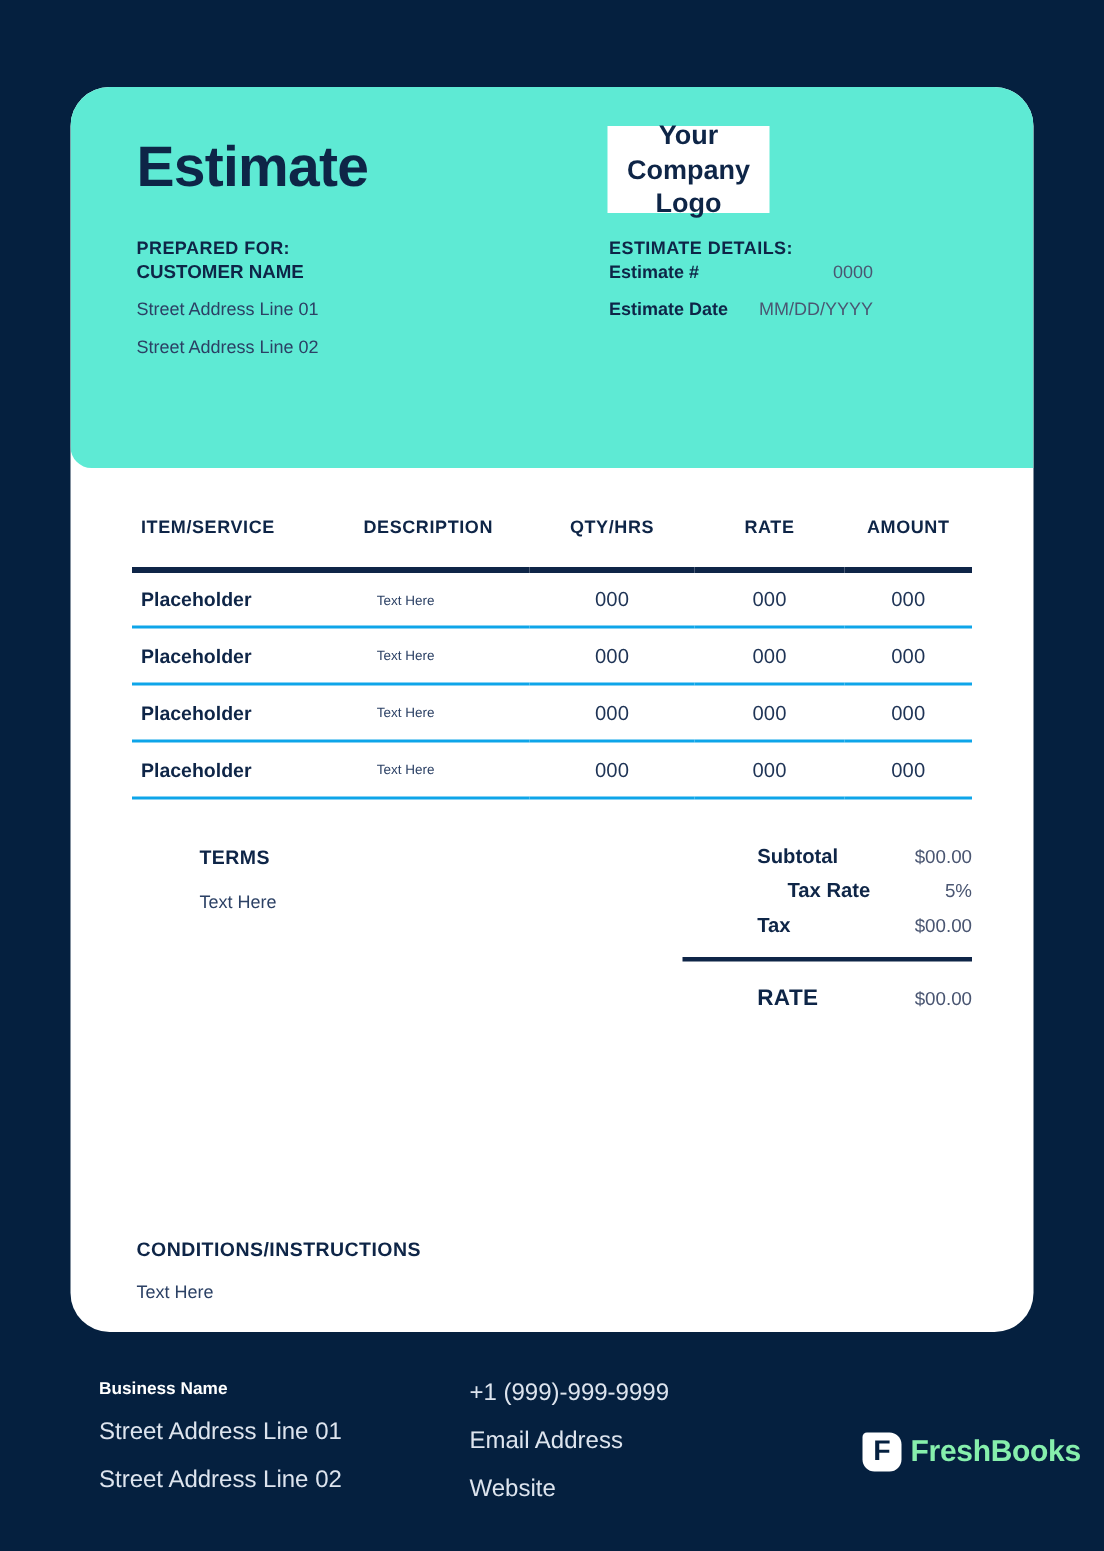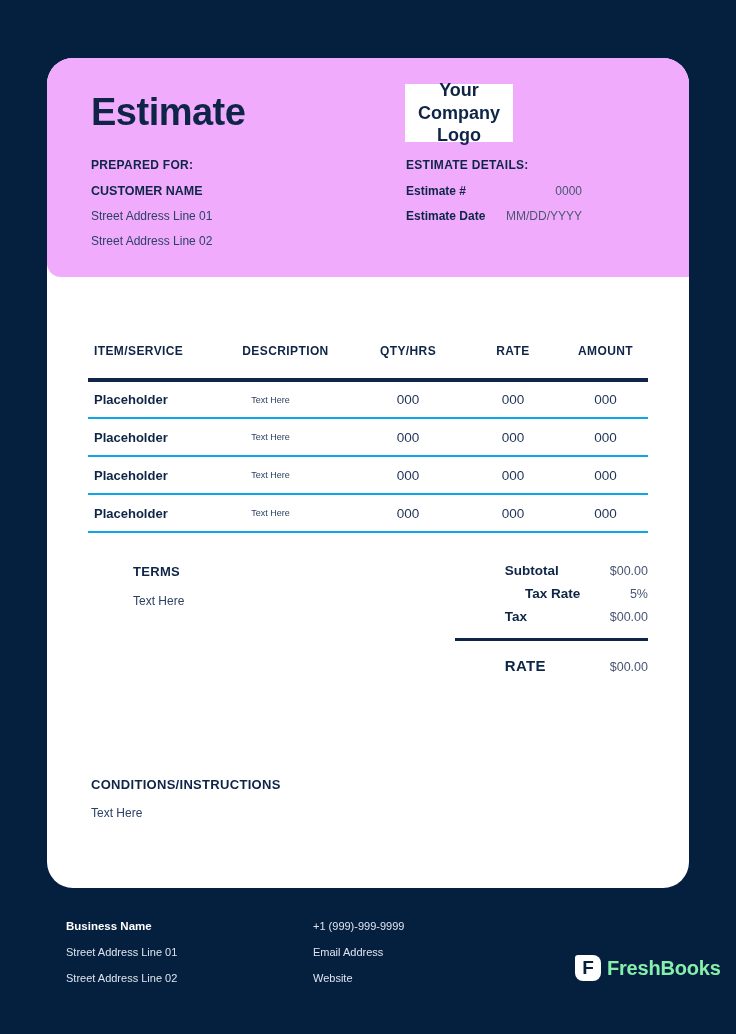--- a/index.html
+++ b/index.html
@@ -13,33 +13,33 @@
 
   
   .card {
     position:absolute; left:47px; top:58px;
     width:642px; height:830px;
     background:#ffffff; border-radius:26px; overflow:hidden;
   }
 
   
   .card-header {
-    position:absolute; top:0; left:0; right:0; height:219px;
-    background:#f0abfc; border-radius:0 0 0 14px;
+    position:absolute; top:0; left:0; right:0; height:254px;
+    background:#5eead4; border-radius:0 0 0 14px;
   }
   .doc-title {
     position:absolute; left:44px; top:33px;
     font-size:38px; font-weight:bold; color:#0e2547; letter-spacing:-0.5px;
   }
   .logo-box {
     position:absolute; left:358px; top:26px; width:108px; height:58px;
     background:#ffffff; display:flex; align-items:center; justify-content:center;
     text-align:center; font-weight:bold; font-size:18px; line-height:1.25; color:#0e2547;
   }
-  .sec-label { font-size:12px; font-weight:bold; color:#0e2547; letter-spacing:0.3px; margin-bottom:12px; }
+  .sec-label { font-size:12px; font-weight:bold; color:#0e2547; letter-spacing:0.3px; margin-bottom:2px; }
   .prepared { position:absolute; left:44px; top:100px; }
   .prepared .customer { font-size:12.5px; font-weight:bold; color:#0e2547; margin-bottom:11px; }
   .prepared .addr { font-size:12px; color:#2c4165; margin-bottom:11px; }
   .details { position:absolute; left:359px; top:100px; }
   .detail-row { display:flex; font-size:12px; margin-bottom:11px;justify-content:space-between; }
   .detail-row .k { width:100px; font-weight:bold; color:#0e2547; }
   .detail-row .v { color:#4a5672; }
 
   
   table.items {
@@ -65,29 +65,29 @@
 
   .totals { position:absolute; left:408px; top:505px; width:193px; }
   .tot-row { display:flex; align-items:baseline; margin-bottom:8px;justify-content:flex-end; }
   .tot-row .k { flex:0 0 105px; font-size:13.5px; font-weight:bold; color:#0e2547; }
   .tot-row .v { font-size:12.5px; color:#4a5672; }
   .tot-rule { border-top:3px solid #0e2547; margin:14px 0 16px; }
   .tot-row.total .k { font-size:15px; letter-spacing:0.3px; }
 
   
   .conditions { position:absolute; left:44px; top:719px; }
-  .conditions .c-label { font-size:13px; font-weight:bold; color:#0e2547; letter-spacing:0.3px; }
+  .conditions .c-label { font-size:13px; font-weight:bold; color:#0e2547; letter-spacing:0.3px;margin-top:48px; }
   .conditions .c-text { margin-top:14px; font-size:12px; color:#2c4165; }
 
   
   .footer { position:absolute; left:0; top:888px; width:736px; height:126px; }
   .f-col { position:absolute; top:32px; }
   .f-col.business { left:66px; }
   .f-col.contact { left:313px; }
-  .f-line { font-size:11px; color:#dde4ee; margin-bottom:14px; }
+  .f-line { font-size:16px; color:#dde4ee; margin-bottom:14px; }
   .f-line.strong { color:#ffffff; font-weight:bold; font-size:11.5px; }
 
   .brand { position:absolute; left:575px; top:67px; display:flex; align-items:center; gap:6px; }
   .brand-icon {
     width:26px; height:26px; background:#ffffff;
     border-radius:3px 8px 8px 8px;
     display:flex; align-items:center; justify-content:center;
     color:#05203f; font-weight:bold; font-size:19px;
   }
   .brand-name { color:#86efac; font-size:20px; font-weight:bold; letter-spacing:-0.2px; }

